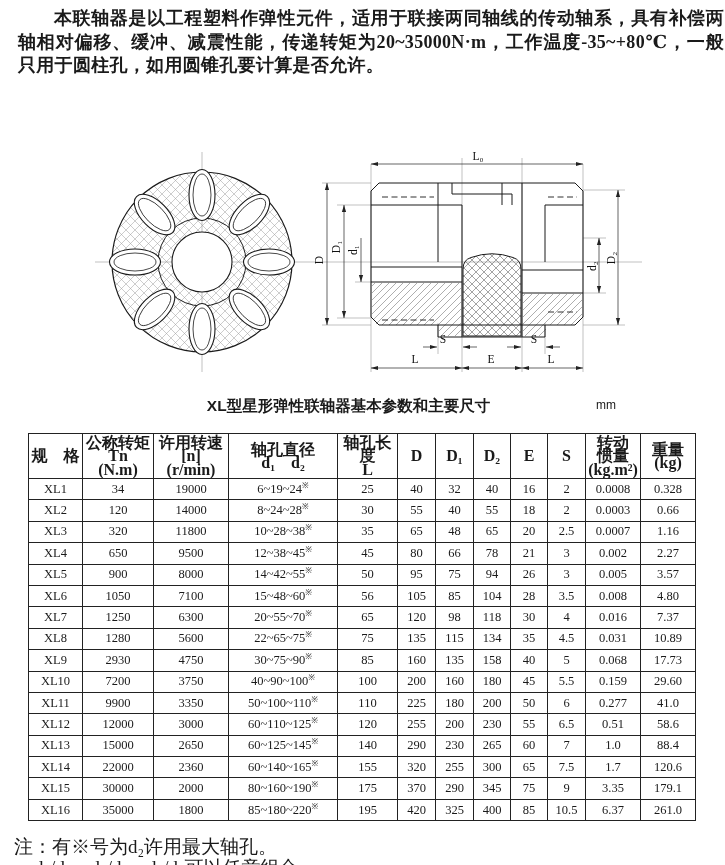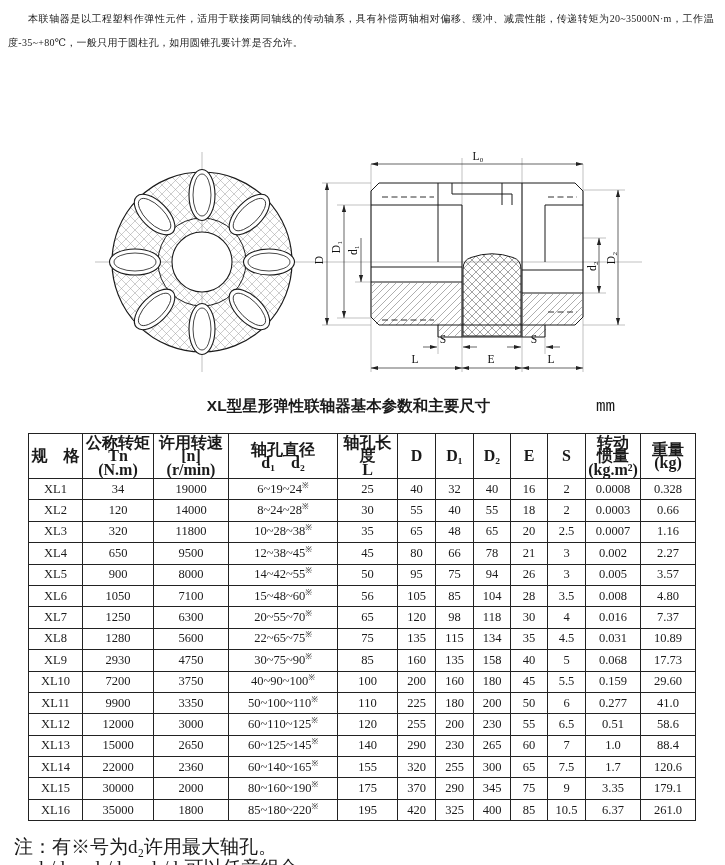--- a/index.html
+++ b/index.html
@@ -3,36 +3,37 @@
 <meta charset="utf-8">
 <style>
   html,body{margin:0;padding:0;}
   body{
     width:725px;height:865px;position:relative;background:#ffffff;
     font-family:"Liberation Serif","DejaVu Serif",serif;color:#1a1a1a;
     overflow:hidden;
   }
   
   .intro{
-    position:absolute;top:7px;left:8px;width:706px;
-    font-size:10px;line-height:23.5px;text-align:justify;text-indent:2em;
+    position:absolute;top:7px;left:18px;width:706px;
+    font-size:18px;line-height:23.5px;text-align:justify;text-indent:2em;
     letter-spacing:0.3px;
+    font-weight:bold;
   }
   
   .drawing{position:absolute;top:140px;left:0;width:725px;height:250px;}
   .drawing svg{display:block;}
   
   .tbl-title-row{position:absolute;top:396px;left:0;width:725px;height:22px;padding-left:40px;}
   .tbl-title{
     position:absolute;left:0;width:725px;text-align:center;transform:translateX(-14px);
     font-family:"Liberation Sans","DejaVu Sans",sans-serif;font-weight:bold;font-size:15.5px;
   }
   .tbl-unit{
     position:absolute;left:596px;top:2px;
-    font-family:Liberation Mono, monospace;font-size:16px;
+    font-family:Liberation Sans, sans-serif;font-size:12px;
   }
   
   table.params{
     position:absolute;top:433px;left:28px;width:667px;
     border-collapse:collapse;table-layout:fixed;
     font-size:12.5px;
   }
   table.params th,table.params td{
     border:1px solid #222;text-align:center;vertical-align:middle;
     padding:0;overflow:hidden;

